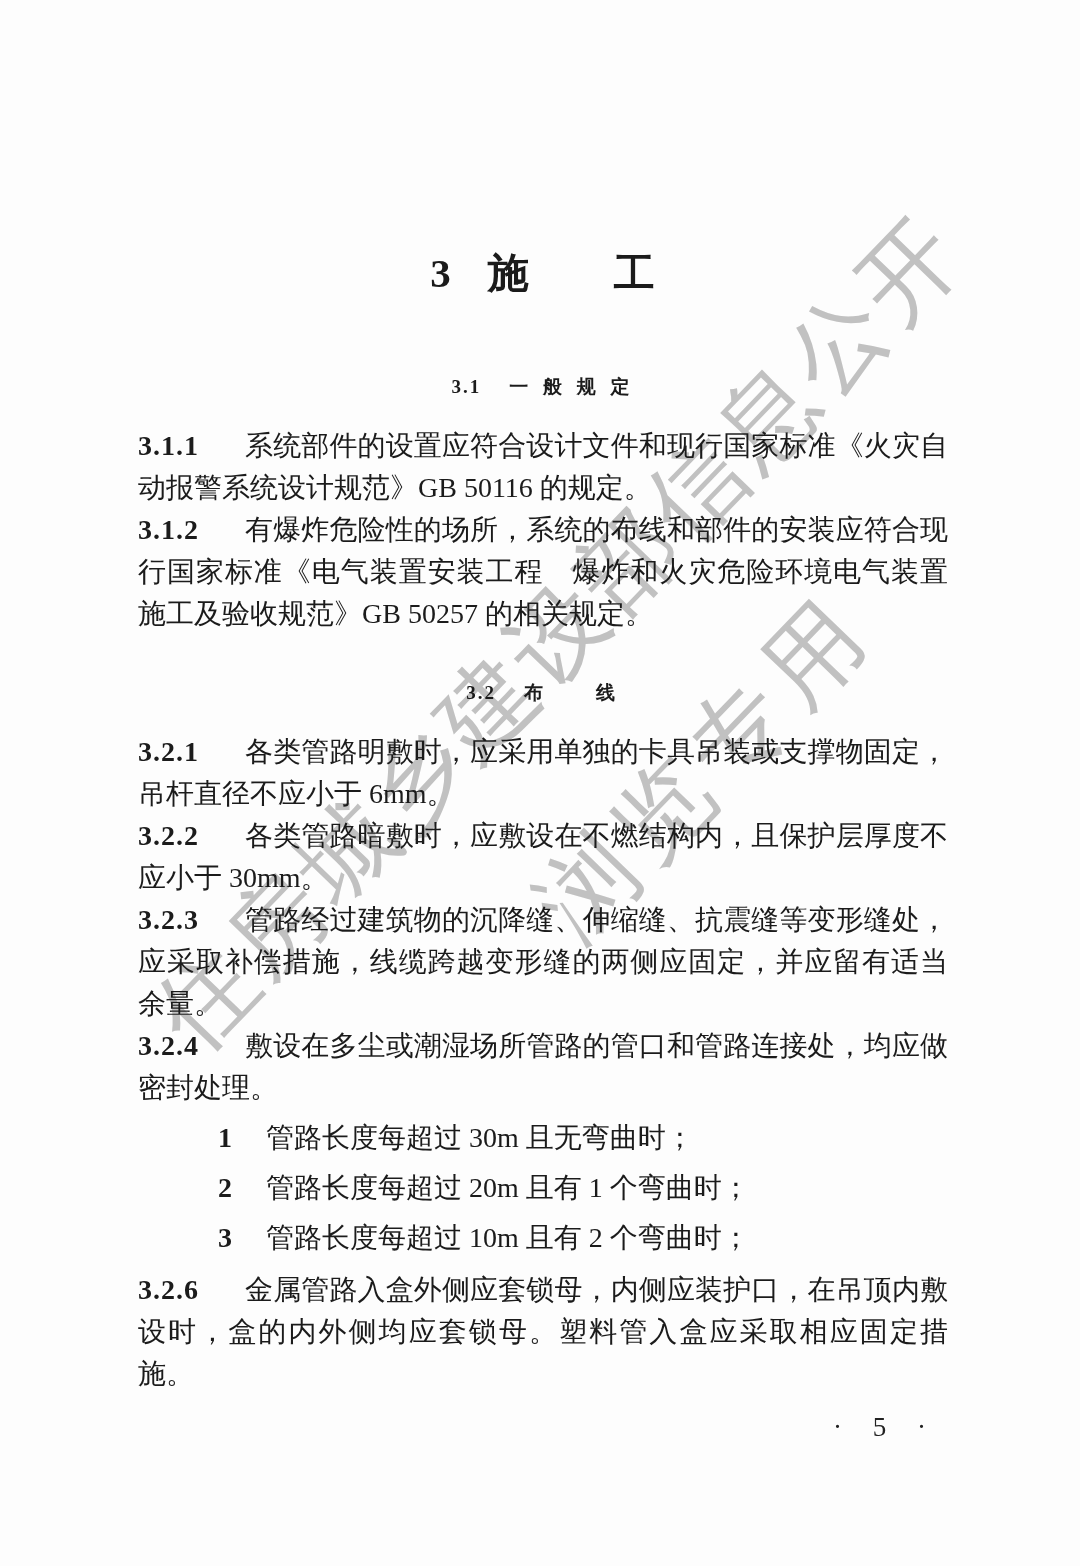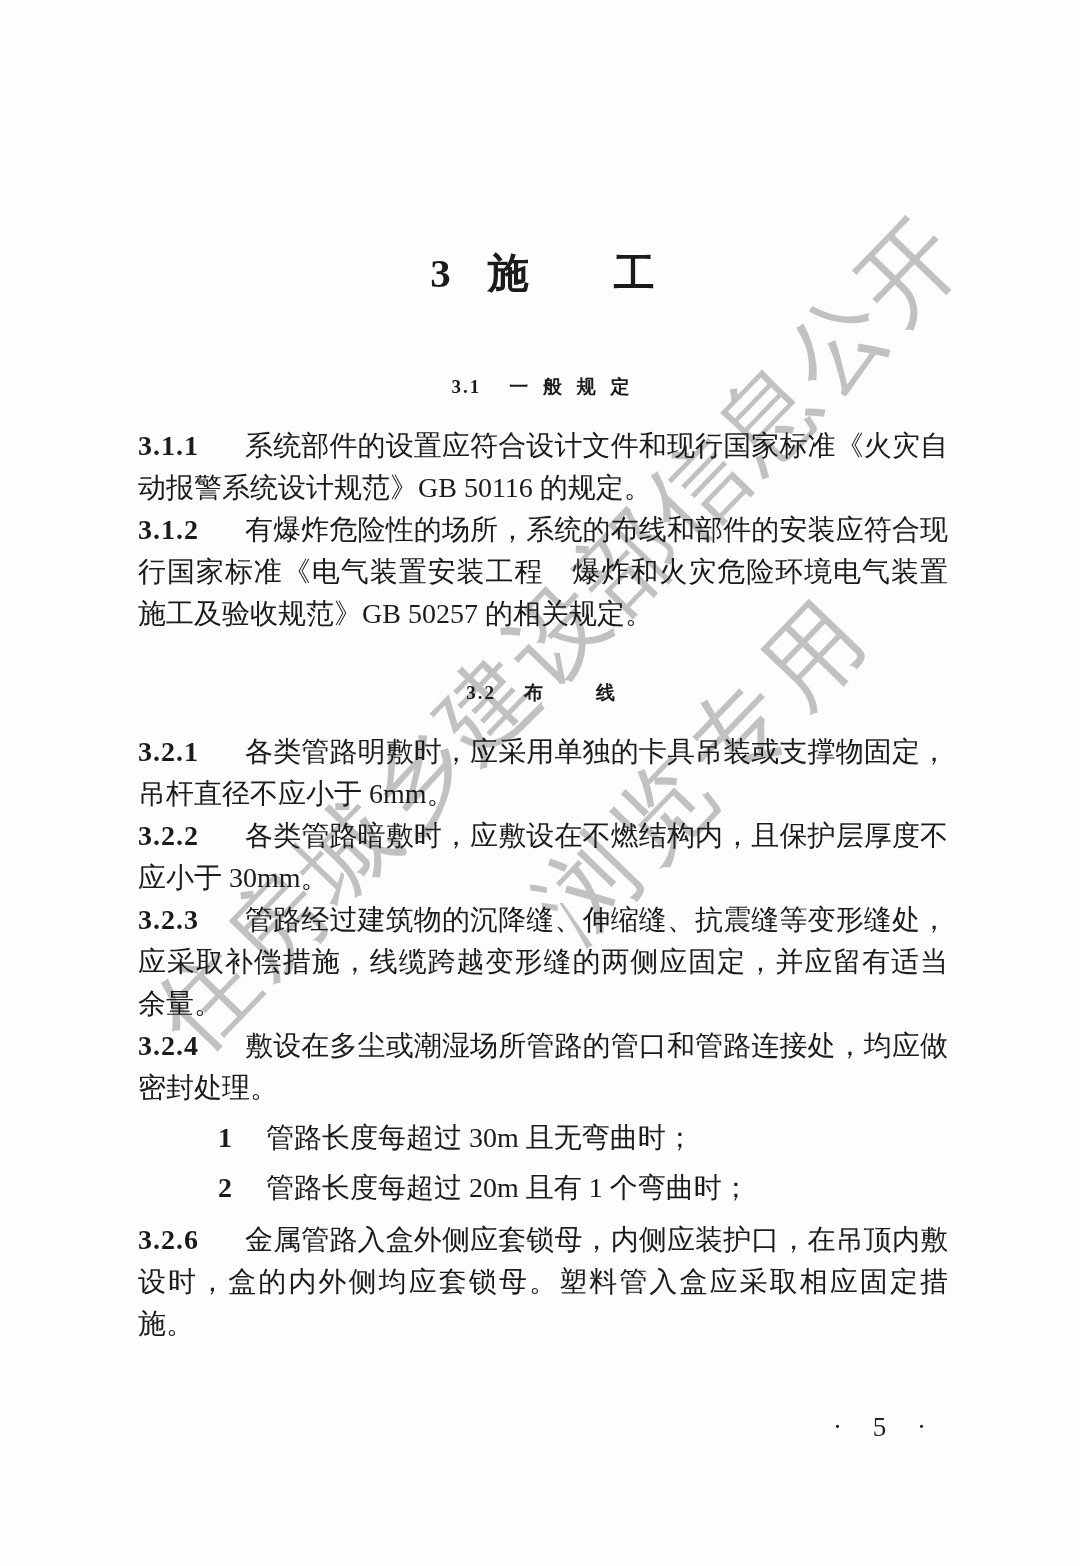--- a/index.html
+++ b/index.html
@@ -95,18 +95,19 @@
         <h2 class="section-heading"><span class="h-num">3.1</span><span class="h-title">一 般 规 定</span></h2>
         <p class="clause"><b class="clause-num">3.1.1</b><span class="clause-text">系统部件的设置应符合设计文件和现行国家标准《火灾自动报警系统设计规范》GB 50116 的规定。</span></p>
         <p class="clause"><b class="clause-num">3.1.2</b><span class="clause-text">有爆炸危险性的场所，系统的布线和部件的安装应符合现行国家标准《电气装置安装工程　爆炸和火灾危险环境电气装置施工及验收规范》GB 50257 的相关规定。</span></p>
         <h2 class="section-heading"><span class="h-num">3.2</span><span class="h-title">布　　线</span></h2>
         <p class="clause"><b class="clause-num">3.2.1</b><span class="clause-text">各类管路明敷时，应采用单独的卡具吊装或支撑物固定，吊杆直径不应小于 6mm。</span></p>
         <p class="clause"><b class="clause-num">3.2.2</b><span class="clause-text">各类管路暗敷时，应敷设在不燃结构内，且保护层厚度不应小于 30mm。</span></p>
         <p class="clause"><b class="clause-num">3.2.3</b><span class="clause-text">管路经过建筑物的沉降缝、伸缩缝、抗震缝等变形缝处，应采取补偿措施，线缆跨越变形缝的两侧应固定，并应留有适当余量。</span></p>
         <p class="clause"><b class="clause-num">3.2.4</b><span class="clause-text">敷设在多尘或潮湿场所管路的管口和管路连接处，均应做密封处理。</span></p>
         <p class="sub-item"><b class="item-num">1</b><span class="item-text">管路长度每超过 30m 且无弯曲时；</span></p>
         <p class="sub-item"><b class="item-num">2</b><span class="item-text">管路长度每超过 20m 且有 1 个弯曲时；</span></p>
+        <p class="sub-item"><b class="item-num">3</b><span class="item-text">管路长度每超过 10m 且有 2 个弯曲时；</span></p>
         <p class="clause"><b class="clause-num">3.2.6</b><span class="clause-text">金属管路入盒外侧应套锁母，内侧应装护口，在吊顶内敷设时，盒的内外侧均应套锁母。塑料管入盒应采取相应固定措施。</span></p>
       </div>
   </div>
 
   <div class="pagenum">· 5 ·</div>
 </div>
 
 </body></html>

